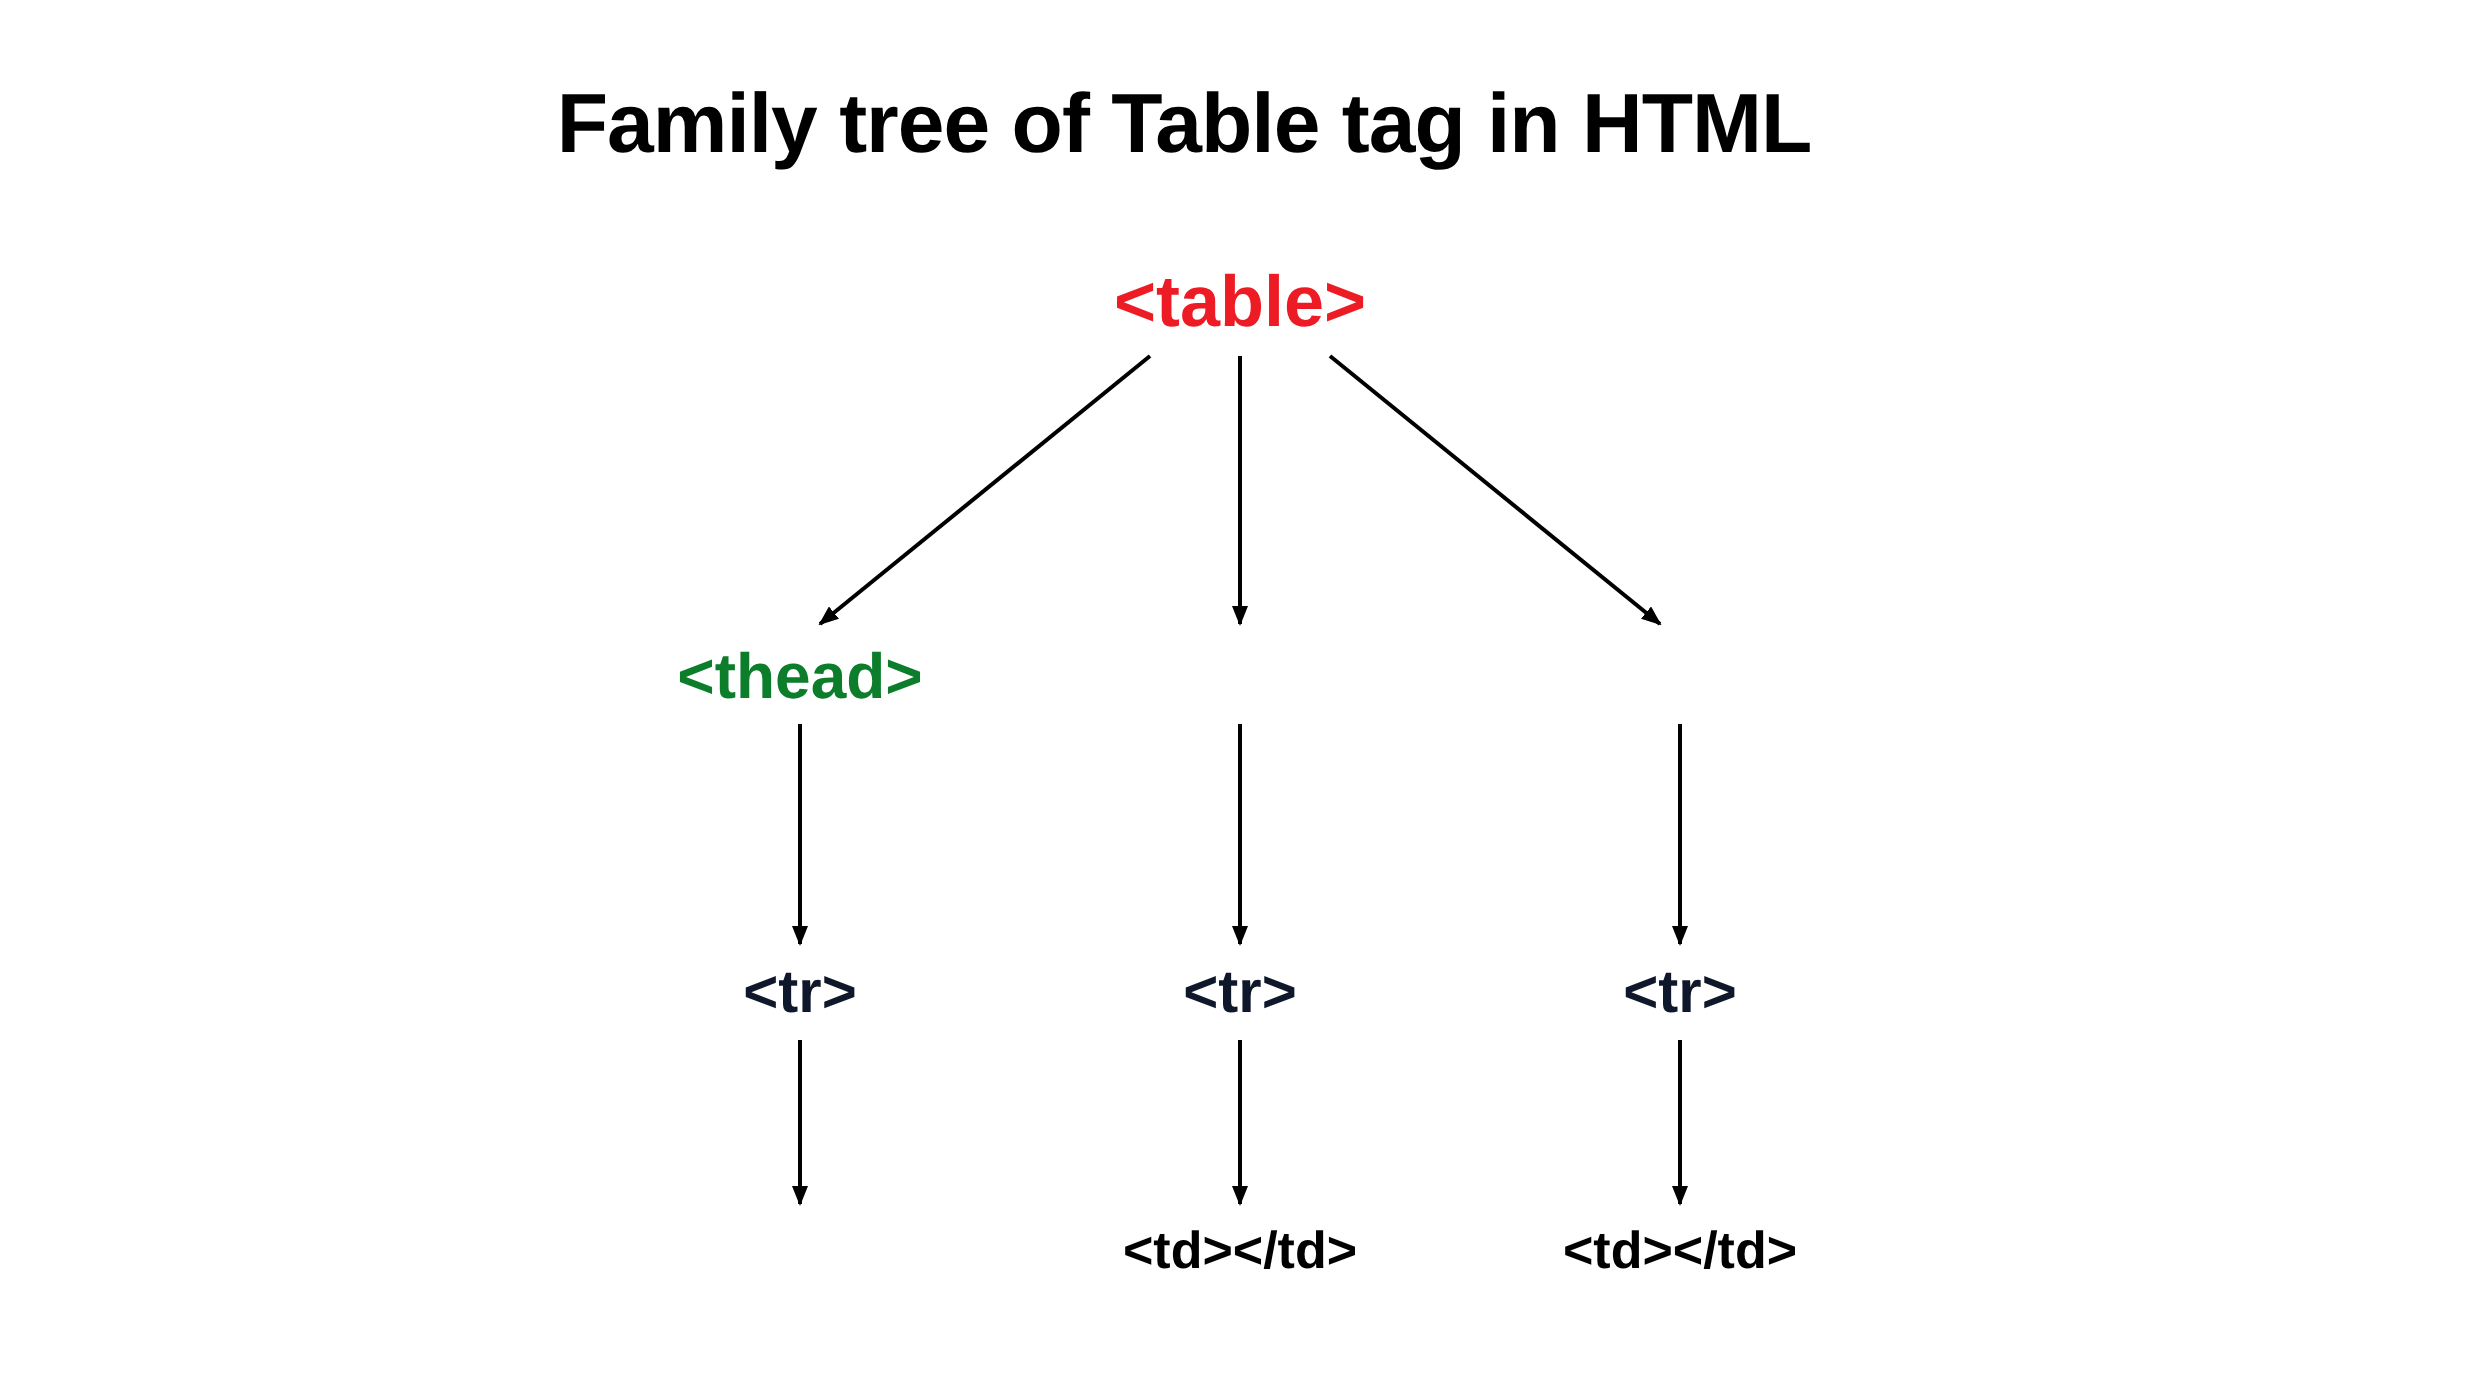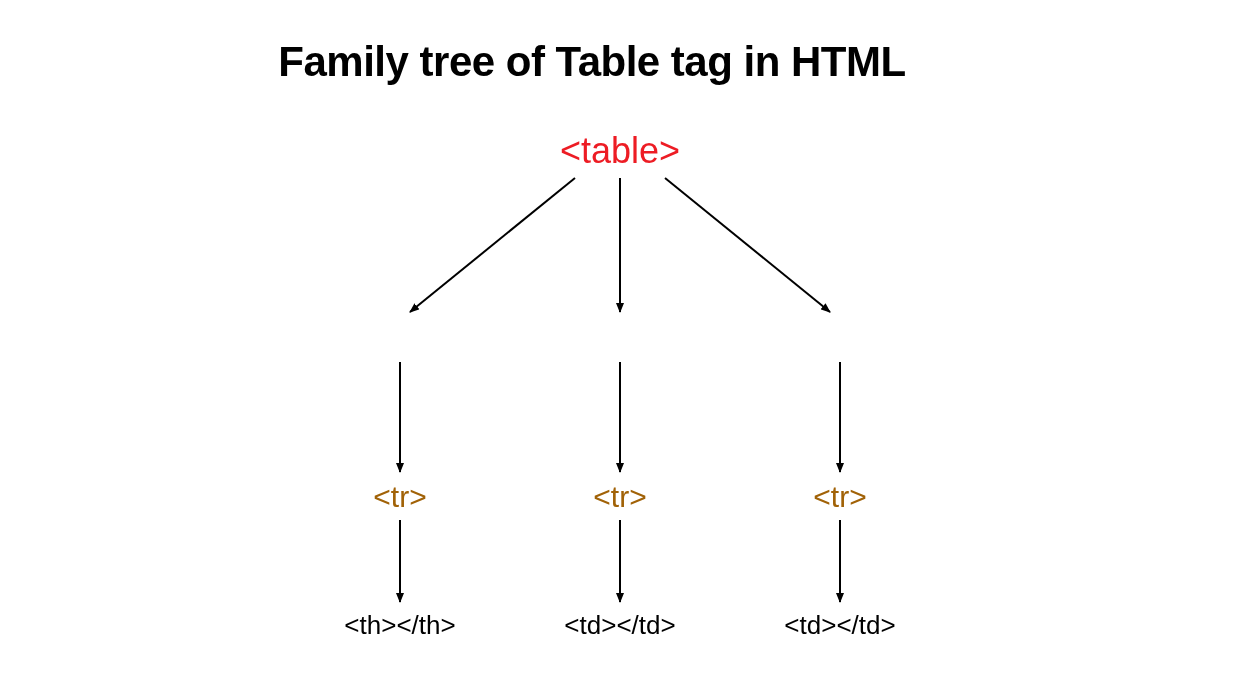--- a/index.html
+++ b/index.html
@@ -22,53 +22,53 @@
     left: 0;
     width: 1184px;
     text-align: center;
     font-size: 42px;
     font-weight: 900;
     color: #000;
     letter-spacing: -0.5px;
   }
   .node {
     position: absolute;
-    font-weight: 400;
+    font-weight: 700;
     white-space: nowrap;
     text-align: right;
     transform: translateX(-50%);
   }
   .root  { font-size: 36px; color: #ed1c24; }
   .sect  { font-size: 32px; color: #0b7d2b; }
-  .row   { font-size: 30px; color: #a16207; }
+  .row   { font-size: 30px; color: #0f172a; }
   .cell  { font-size: 26px; color: #000; }
   svg.arrows {
     position: absolute;
     top: 0;
     left: 0;
     width: 1240px;
     height: 700px;
     pointer-events: none;
   }
 </style>
 </head>
 <body>
 
 <div class="stage">
 
   <div class="title">Family tree of Table tag in HTML</div>
 
   <div class="node root" style="left:620px; top:130px;">&lt;table&gt;</div>
 
+  <div class="node sect" style="left:400px; top:320px;">&lt;thead&gt;</div>
 
   <div class="node row" style="left:400px; top:480px;">&lt;tr&gt;</div>
   <div class="node row" style="left:620px; top:480px;">&lt;tr&gt;</div>
   <div class="node row" style="left:840px; top:480px;">&lt;tr&gt;</div>
 
-  <div class="node cell" style="left:400px; top:610px;">&lt;th&gt;&lt;/th&gt;</div>
   <div class="node cell" style="left:620px; top:610px;">&lt;td&gt;&lt;/td&gt;</div>
   <div class="node cell" style="left:840px; top:610px;">&lt;td&gt;&lt;/td&gt;</div>
 
   <svg class="arrows">
     <defs>
       <marker id="arrowhead" markerWidth="10" markerHeight="8" refX="9" refY="4" orient="auto" markerUnits="userSpaceOnUse">
         <path d="M0,0 L10,4 L0,8 Z" fill="#000"></path>
       </marker>
     </defs>
 

